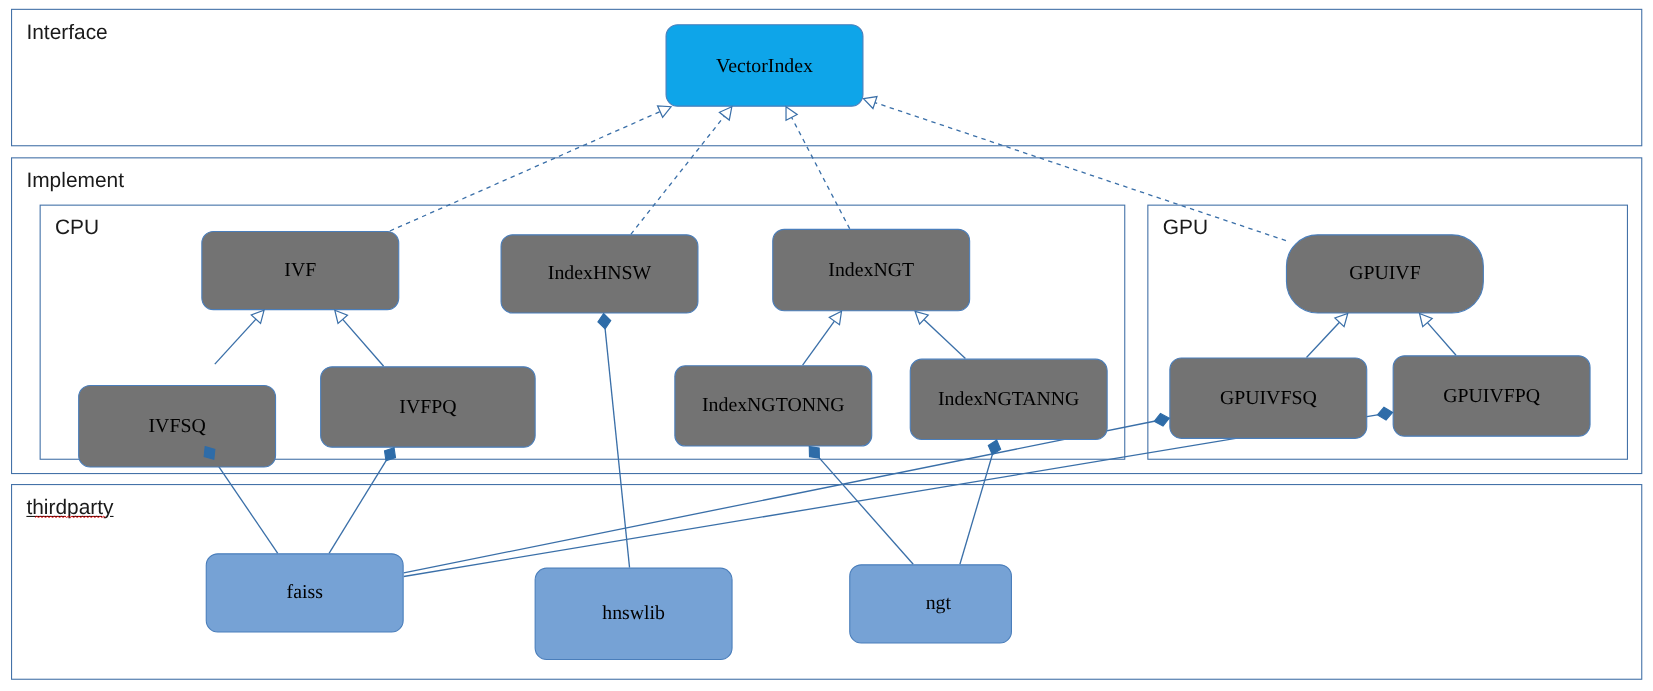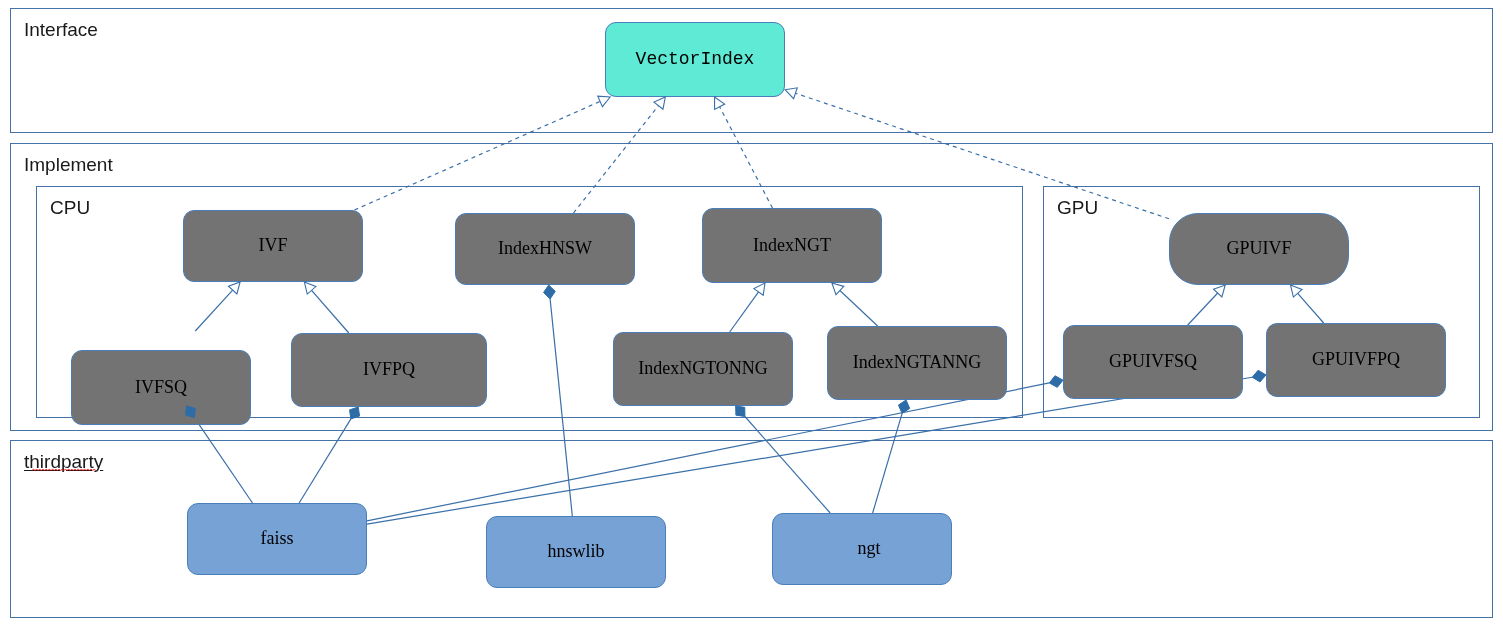--- a/index.html
+++ b/index.html
@@ -50,21 +50,21 @@
     display: flex;
     align-items: center;
     justify-content: center;
     font-family: "Liberation Serif", serif;
     font-size: 18px;
     color: #000000;
     text-align: center;
     line-height: 1.1;
     z-index: 5;
   }
-  .node.iface   { background: #5eead4; font-family: Liberation Mono, monospace; }
+  .node.iface   { background: #0ea5e9; }
   .node.impl    { background: #737373; }
   .node.third   { background: #76a2d5; }
 
   
   #edges {
     position: absolute;
     left: 0;
     top: 0;
     width: 1503px;
     height: 628px;
@@ -152,24 +152,24 @@
       </div>
       <div class="node impl" style="left: 1063px; top: 325px; width: 180px; height: 74px; border-color: rgb(74, 126, 187);">
         <span>GPUIVFSQ</span>
       </div>
       <div class="node impl" style="left: 1266px; top: 323px; width: 180px; height: 74px; border-color: rgb(74, 126, 187);">
         <span>GPUIVFPQ</span>
       </div>
       <div class="node third" style="left: 187px; top: 503px; width: 180px; height: 72px; border-color: rgb(74, 126, 187);">
         <span>faiss</span>
       </div>
-      <div class="node third" style="left: 486px; top: 516px; width: 180px; height: 72px; border-color: rgb(74, 126, 187);">
+      <div class="node third" style="left: 486px; top: 516px; width: 180px; height: 84px; border-color: rgb(74, 126, 187);">
         <span>hnswlib</span>
       </div>
-      <div class="node third" style="left: 772px; top: 513px; width: 180px; height: 72px; border-color: rgb(74, 126, 187); padding-left: 14px;">
+      <div class="node third" style="left: 772px; top: 513px; width: 148px; height: 72px; border-color: rgb(74, 126, 187); padding-left: 14px;">
         <span>ngt</span>
       </div>
     </div>
 
   <svg id="edges-top" viewBox="0 0 1503 628" xmlns="http://www.w3.org/2000/svg">
       <polygon points="610.15,97.00 602.40,106.68 597.77,96.21" fill="#ffffff" stroke="#3a6fa8" stroke-width="1.1"></polygon>
       <polygon points="665.32,97.00 662.97,109.18 654.00,102.07" fill="#ffffff" stroke="#3a6fa8" stroke-width="1.1"></polygon>
       <polygon points="714.56,97.00 724.71,104.11 714.57,109.40" fill="#ffffff" stroke="#3a6fa8" stroke-width="1.1"></polygon>
       <polygon points="785.00,89.74 797.25,87.82 793.61,98.66" fill="#ffffff" stroke="#3a6fa8" stroke-width="1.1"></polygon>
       <polygon points="240.09,282.00 236.88,293.98 228.44,286.26" fill="#ffffff" stroke="#3a6fa8" stroke-width="1.1"></polygon>

